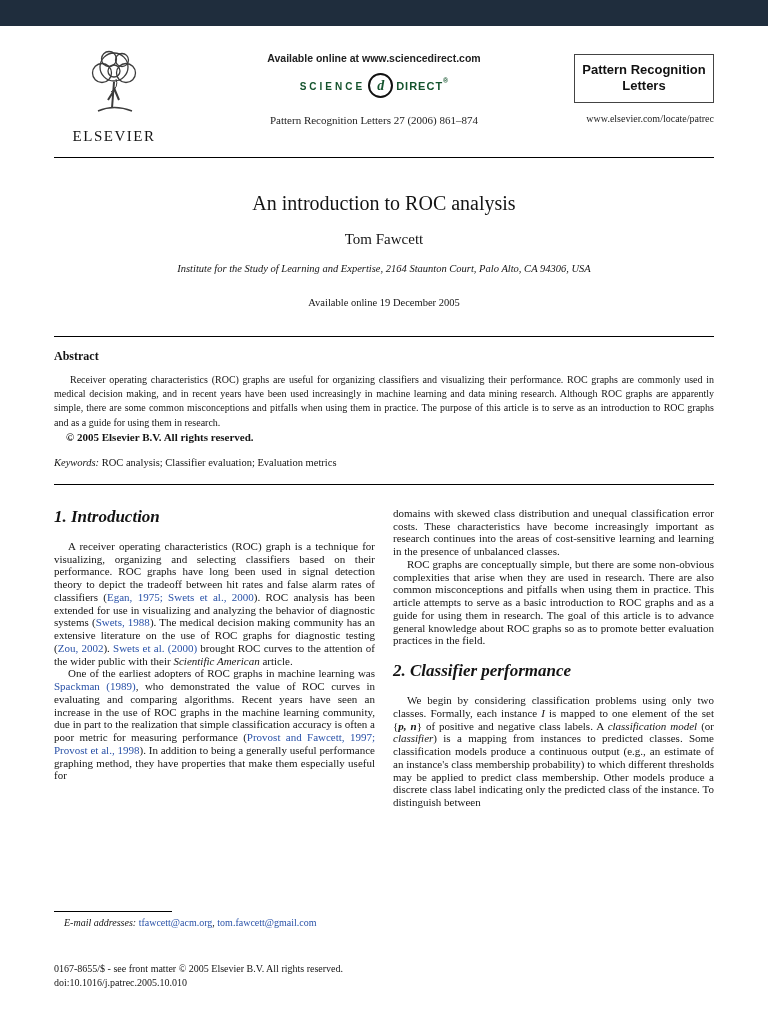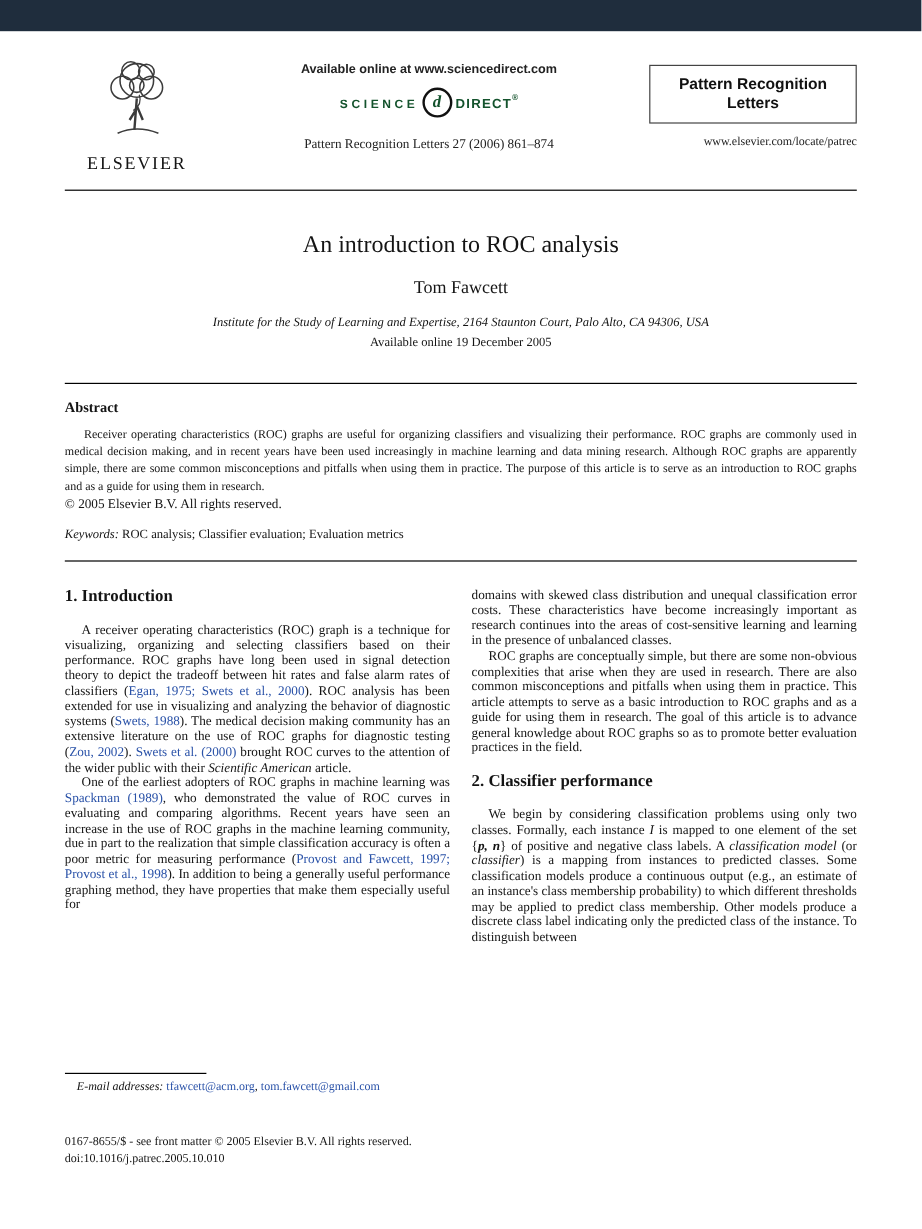--- a/index.html
+++ b/index.html
@@ -18,48 +18,48 @@
   .center-col{flex:1;text-align:center;padding-top:6px;}
   .available{font-family:"Liberation Sans",sans-serif;font-size:10.5px;font-weight:bold;color:#222;}
   .sd-logo{margin-top:9px;font-family:"Liberation Sans",sans-serif;font-weight:bold;color:#14532d;}
   .sd-science{font-size:10px;letter-spacing:3px;}
   .sd-direct{font-size:11px;letter-spacing:1px;}
   .sd-d{display:inline-flex;align-items:center;justify-content:center;width:21px;height:21px;
     border:2px solid #111;border-radius:50%;vertical-align:middle;margin:0 3px;}
   .sd-d-letter{font-family:"Liberation Serif",serif;font-style:italic;font-weight:bold;font-size:14px;line-height:1;}
   .reg{font-size:7px;vertical-align:super;}
   .journal-ref{font-size:11px;margin-top:16px;color:#222;}
-  .right-col{width:173px;padding-top:8px;}
+  .right-col{width:140px;padding-top:8px;}
   .journal-box{border:1px solid #444;padding:7px 4px;text-align:center;
     font-family:"Liberation Sans",sans-serif;font-size:13px;font-weight:600;line-height:1.25;color:#111;}
   .website{font-size:10px;text-align:right;margin-top:10px;color:#222;}
 
   .rule{border:none;border-top:1px solid #000;margin:0;}
   .rule-header{margin-top:12px;}
   .rule-abstract{margin-top:28px;}
   .rule-keywords{margin-top:16px;}
 
   
   .title-block{text-align:center;}
   .paper-title{font-size:20px;font-weight:normal;margin:34px 0 16px 0;}
   .author{font-size:15px;margin-top:9px;}
   .affiliation{font-size:10.5px;font-style:italic;margin-top:15px;}
-  .avail-date{font-size:10.5px;margin-top:5px;}
+  .avail-date{font-size:10.5px;margin-top:23px;}
 
   
   .abstract h2{font-size:12px;margin:12px 0 9px 0;}
   .abs-text{font-size:10px;line-height:1.42;text-align:justify;margin:0;text-indent:16px;}
-  .abs-copyright{font-size:11px;margin:1px 0 0 0;}
+  .abs-copyright{font-size:11px;margin:1px 0 0 12px;font-weight:bold;}
   .keywords{font-size:10.5px;margin:14px 0 0 0;}
 
   
   .columns{display:flex;gap:18px;margin-top:22px;height:484px;overflow:hidden;}
   .col{flex:1;min-width:0;}
   .col-left{display:flex;flex-direction:column;}
-  .col h3{font-size:14px;margin:0 0 13px 0;}
+  .col h3{font-size:17px;margin:0 0 13px 0;font-style:italic;}
   .col h3.mid{margin-top:14px;}
   .body-p{font-size:11px;line-height:1.16;text-align:justify;margin:0;}
   .indent{text-indent:14px;}
 
   .seg-l{color:#2a52a8;}
   .seg-i{font-style:italic;}
   .seg-bi{font-style:italic;font-weight:bold;}
 
   .bottom-block{margin-top:auto;}
   .footnote-rule{width:118px;border-top:1px solid #000;margin-bottom:5px;}

